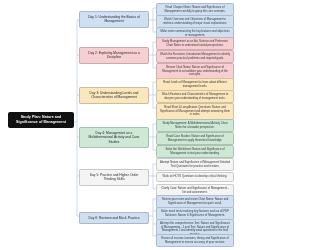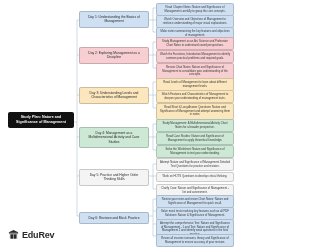--- a/index.html
+++ b/index.html
@@ -183,24 +183,14 @@
   <div class="leaf" style="top:207px;background:#cfe0f3;">
     <span>Solve mock tests involving key features such as all PDF Solutions: Nature &amp; Significance of Management.</span>
   </div>
   <div class="leaf" style="top:219px;background:#cfe0f3;">
     <span>Attempt the comprehensive Test: Nature and Significance of Management - 1 and Test: Nature and Significance of Management 2 and identify weak questions in the final practice.</span>
   </div>
   <div class="leaf" style="top:234px;background:#cfe0f3;">
     <span>Revise all incorrect answers, theory and Significance of Management to ensure accuracy of your revision.</span>
   </div>
 
-  <div class="brand">
-    <svg class="mark" viewBox="0 0 24 24">
-      <rect x="2" y="7" width="20" height="3" fill="#2b2b2b"></rect>
-      <rect x="4" y="10" width="16" height="11" fill="#9a9a9a"></rect>
-      <rect x="6" y="12" width="5" height="9" fill="#2b2b2b"></rect>
-      <rect x="13" y="12" width="5" height="9" fill="#2b2b2b"></rect>
-      <path d="M2 7 L12 2 L22 7 Z" fill="#2b2b2b"></path>
-    </svg>
-    <span class="word">EduRev</span>
-  </div>
 
 </div>
 
 </body></html>

